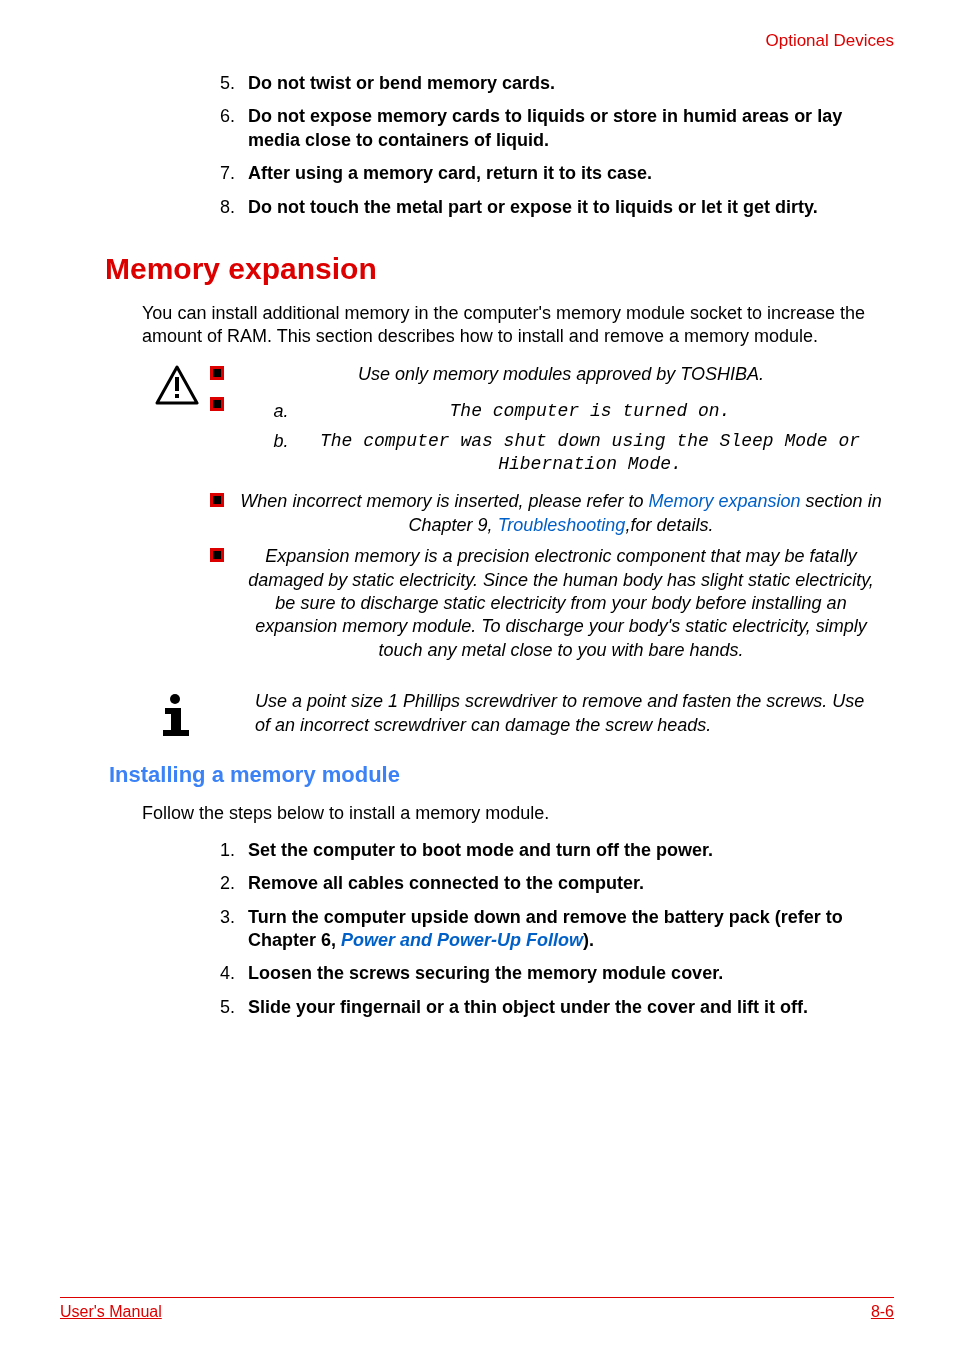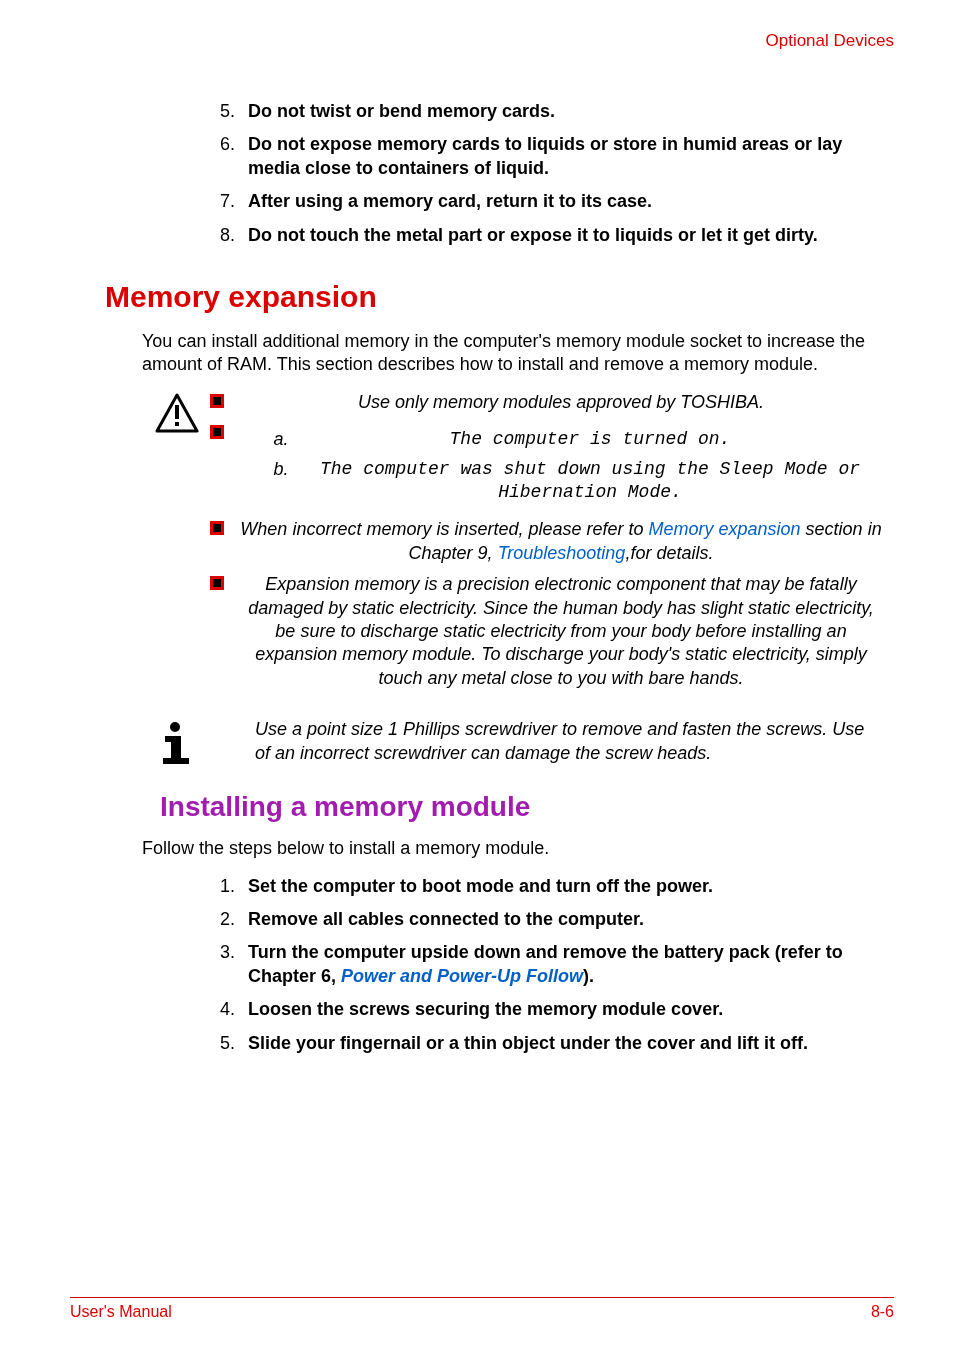--- a/index.html
+++ b/index.html
@@ -13,21 +13,21 @@
     font-size: 18px;
     line-height: 1.3;
   }
   .page {
     padding: 30px 60px 0 60px;
   }
   .header-right {
     text-align: right;
     color: #d00;
     font-size: 17px;
-    margin-bottom: 48px;
+    margin-bottom: 20px;
   }
   .num-list {
     margin-left: 160px;
     margin-right: 10px;
   }
   .num-item {
     display: flex;
     margin-bottom: 10px;
   }
   .num-item .num {
@@ -94,38 +94,39 @@
   }
   .sub-item .stxt {
     flex: 1;
     font-family: Liberation Mono, monospace;
   }
   .link {
     color: #0060c8;
     font-style: italic;
   }
   .h2 {
-    color: #a21caf;
-    font-size: 28px;
+    color: #3b82f6;
+    font-size: 22px;
     font-weight: bold;
-    margin-left: 100px;
+    margin-left: 49px;
     margin-top: 24px;
     margin-bottom: 12px;
   }
   .footer {
     position: absolute;
     bottom: 28px;
-    left: 70px;
+    left: 60px;
     right: 60px;
     border-top: 1.5px solid #d00;
     padding-top: 4px;
     display: flex;
     justify-content: space-between;
     color: #d00;
     font-size: 16px;
+    text-decoration: underline;
   }
   .info-icon svg, .warn-icon svg { display:block; }
 </style>
 </head>
 <body>
 
 <div class="page">
 
   <div class="header-right">Optional Devices</div>
 

